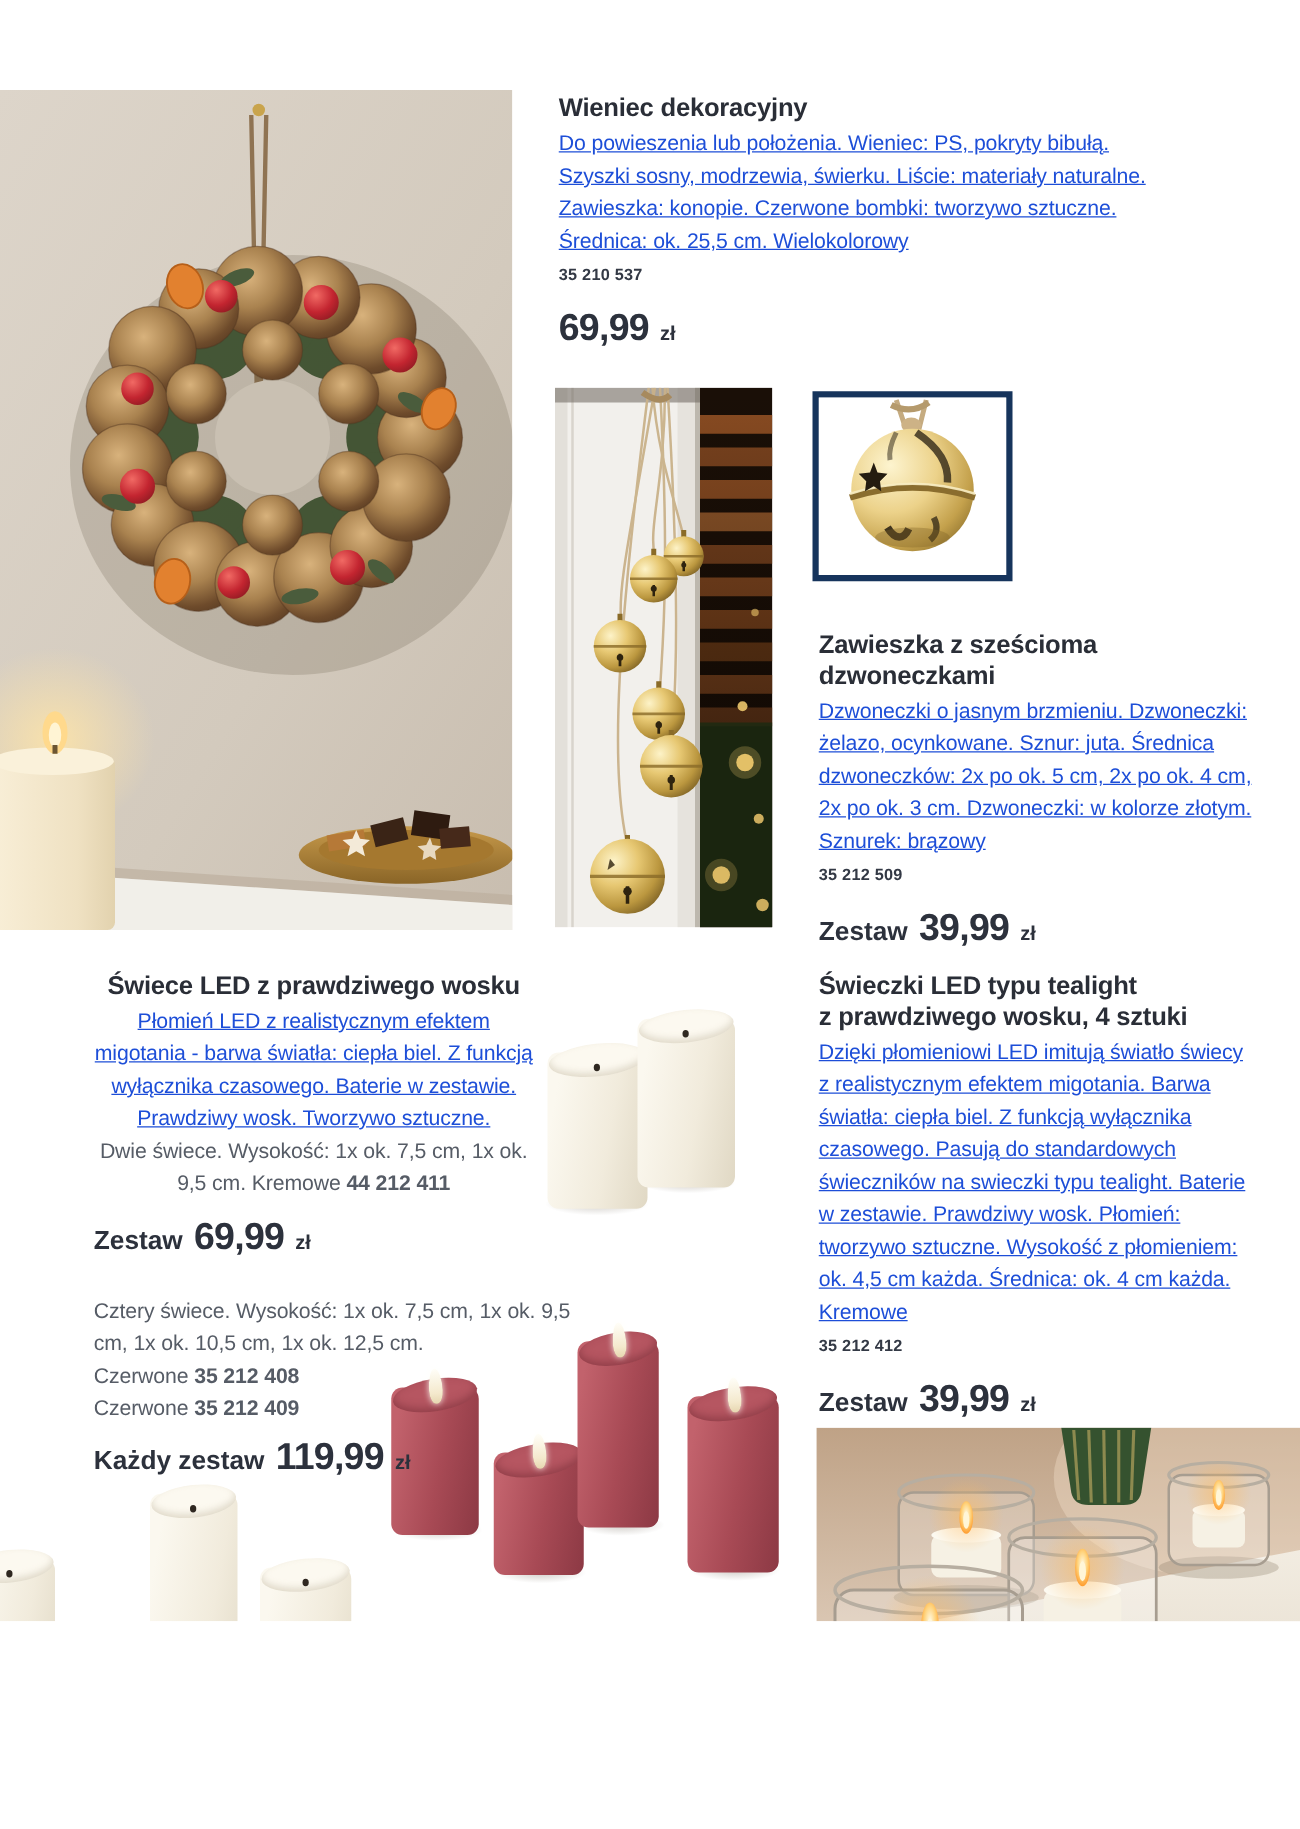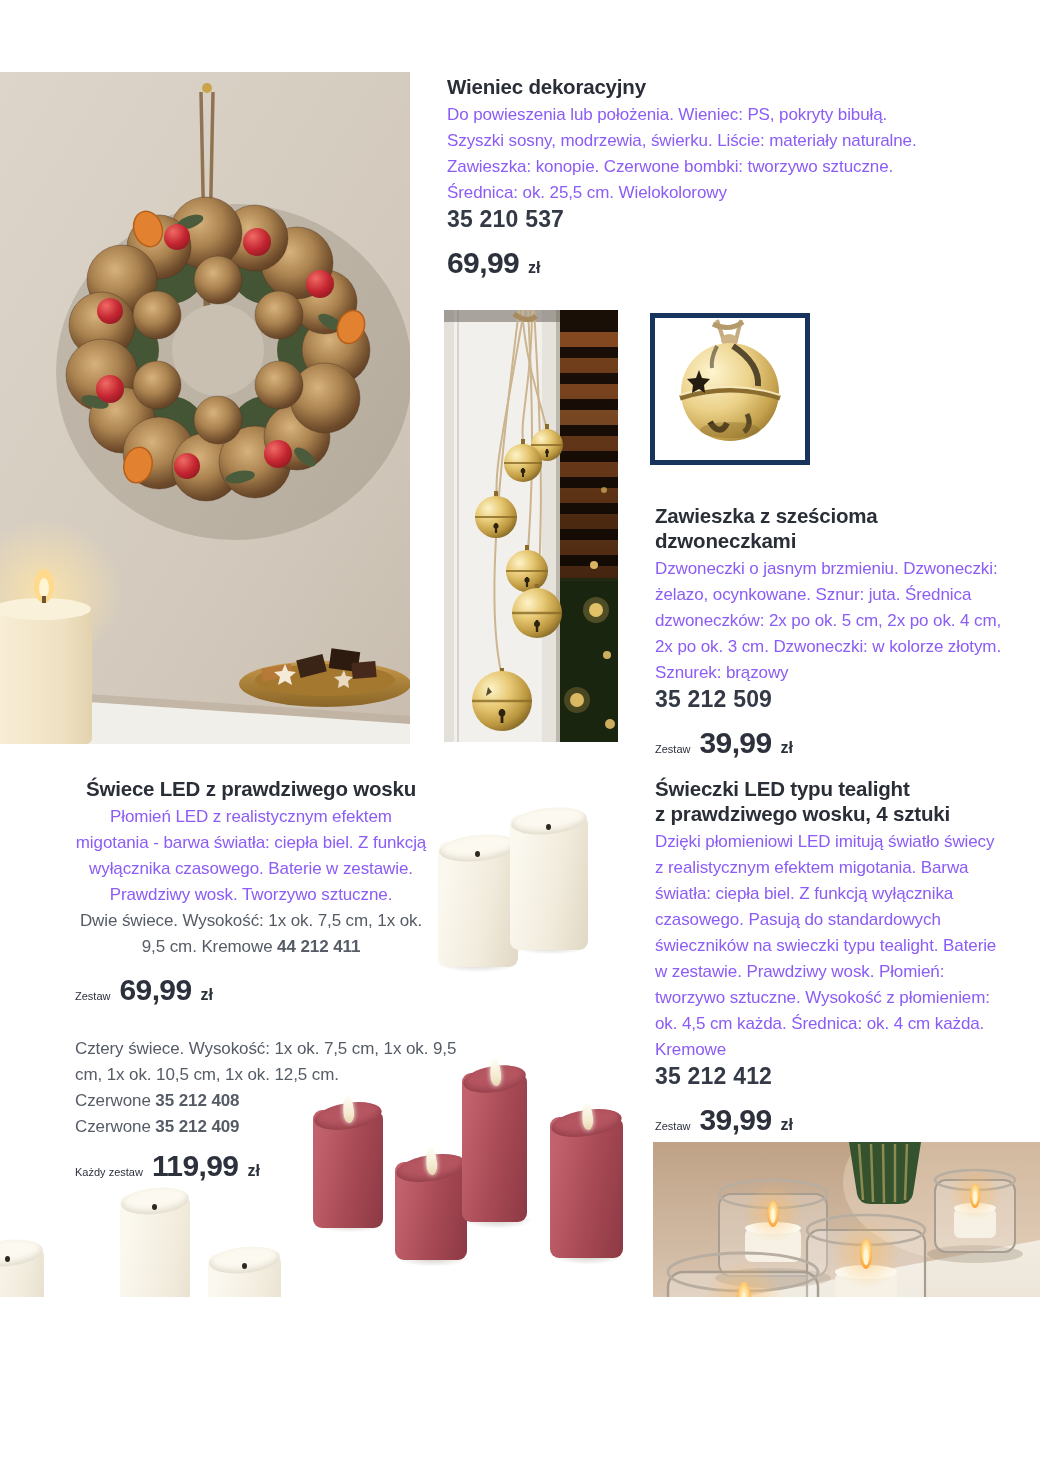--- a/index.html
+++ b/index.html
@@ -1,26 +1,26 @@
 <!DOCTYPE html>
 <html><head>
 <meta charset="utf-8">
 <style>
   html,body{margin:0;padding:0;background:#fff;}
   .page{position:relative;width:1040px;height:1297px;background:#ffffff;overflow:hidden;
         font-family:"Liberation Sans",sans-serif;}
   .photo{position:absolute;overflow:hidden;}
   .pblock{position:absolute;z-index:6;}
   .ptitle{margin:0 0 3px 0;font-size:20.5px;line-height:25px;font-weight:bold;color:#2a2e37;letter-spacing:-.2px;}
-  .pdesc{margin:2px 0 0 0;font-size:17px;line-height:26px;color:#8b5cf6;letter-spacing:-.1px;}
+  .pdesc{margin:2px 0 0 0;font-size:17px;line-height:26px;color:#1d4ed8;letter-spacing:-.1px;text-decoration:underline;}
   .pdesc b,.psku{color:#333945;font-weight:bold;}
-  .psku{font-size:23px;line-height:27px;letter-spacing:.2px;}
+  .psku{font-size:13px;line-height:27px;letter-spacing:.2px;}
   .pset{margin:0;font-size:17px;line-height:26px;color:#565c66;letter-spacing:-.1px;}
   .price-line{display:flex;align-items:baseline;gap:9px;margin-top:13px;color:#2c313c;}
-  .pprefix{font-size:11px;font-weight:normal;}
+  .pprefix{font-size:21px;font-weight:bold;}
   .pamount{font-size:30px;font-weight:bold;letter-spacing:-.6px;}
   .pcur{font-size:16px;font-weight:bold;}
   .navy-rect{position:absolute;left:223px;top:1316px;width:817px;height:147px;background:#16345c;z-index:1;}
   .inset-frame{position:absolute;left:650px;top:313px;width:150px;height:142px;border:5px solid #16345c;
                background:#fff;z-index:3;}
   
   .candle{position:absolute;z-index:4;border-radius:9px;}
   .candle .ctop{position:absolute;left:1px;right:1px;top:-7px;height:26px;border-radius:50%;transform:rotate(-6deg);}
   .candle .wick{position:absolute;top:9px;left:50%;width:5px;height:6px;margin-left:-3px;
                 background:#2f2821;border-radius:50%;}

